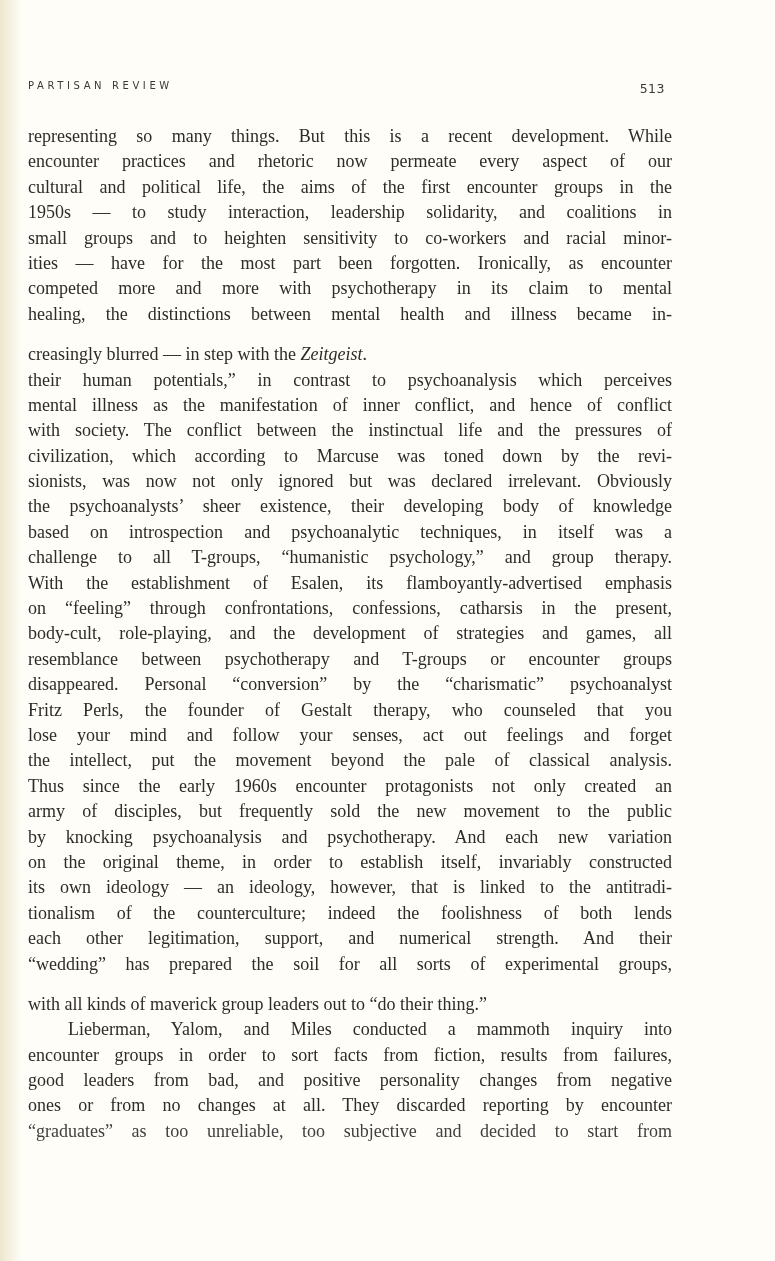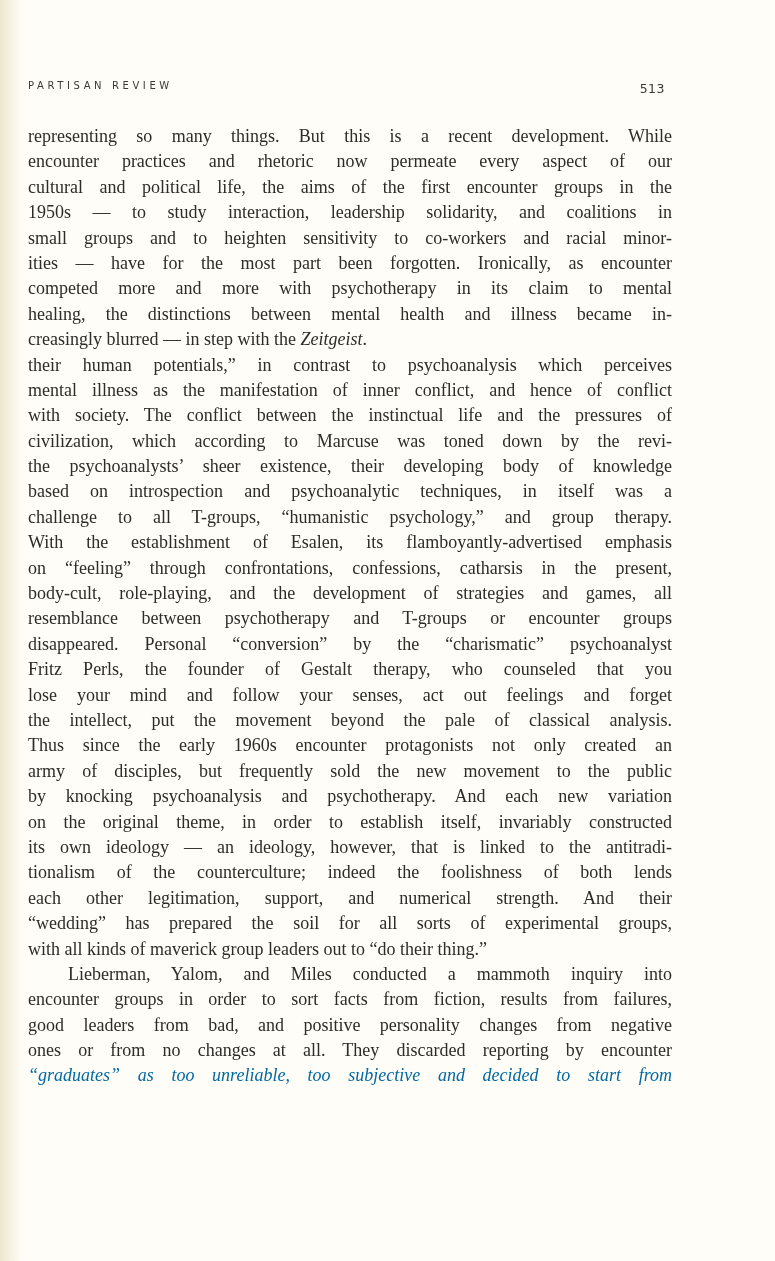--- a/index.html
+++ b/index.html
@@ -59,27 +59,27 @@
     }
     .line {
       display: block;
       text-align: justify;
       text-align-last: justify;
       white-space: nowrap;
       height: 25.4px;
     }
     .line.last {
       text-align-last: left;
+      margin-top: 15px;
     }
     .line.indent {
       padding-left: 40px;
     }
     .faded {
-      color: #0369a1;
-      font-style: italic;
+      color: #404040;
     }
     em {
       font-style: italic;
     }
   </style>
 </head>
 <body>
 
 <div class="page-edge"></div>
 
@@ -100,20 +100,21 @@
     <span class="line">competed more and more with psychotherapy in its claim to mental</span>
     <span class="line">healing, the distinctions between mental health and illness became in-</span>
     <span class="line last"><span>creasingly blurred — in step with the </span><em>Zeitgeist</em><span>.</span></span>
   </div>
 
   <div>
     <span class="line">their human potentials,” in contrast to psychoanalysis which perceives</span>
     <span class="line">mental illness as the manifestation of inner conflict, and hence of conflict</span>
     <span class="line">with society. The conflict between the instinctual life and the pressures of</span>
     <span class="line">civilization, which according to Marcuse was toned down by the revi-</span>
+    <span class="line">sionists, was now not only ignored but was declared irrelevant. Obviously</span>
     <span class="line">the psychoanalysts’ sheer existence, their developing body of knowledge</span>
     <span class="line">based on introspection and psychoanalytic techniques, in itself was a</span>
     <span class="line">challenge to all T-groups, “humanistic psychology,” and group therapy.</span>
     <span class="line">With the establishment of Esalen, its flamboyantly-advertised emphasis</span>
     <span class="line">on “feeling” through confrontations, confessions, catharsis in the present,</span>
     <span class="line">body-cult, role-playing, and the development of strategies and games, all</span>
     <span class="line">resemblance between psychotherapy and T-groups or encounter groups</span>
     <span class="line">disappeared. Personal “conversion” by the “charismatic” psychoanalyst</span>
     <span class="line">Fritz Perls, the founder of Gestalt therapy, who counseled that you</span>
     <span class="line">lose your mind and follow your senses, act out feelings and forget</span>

